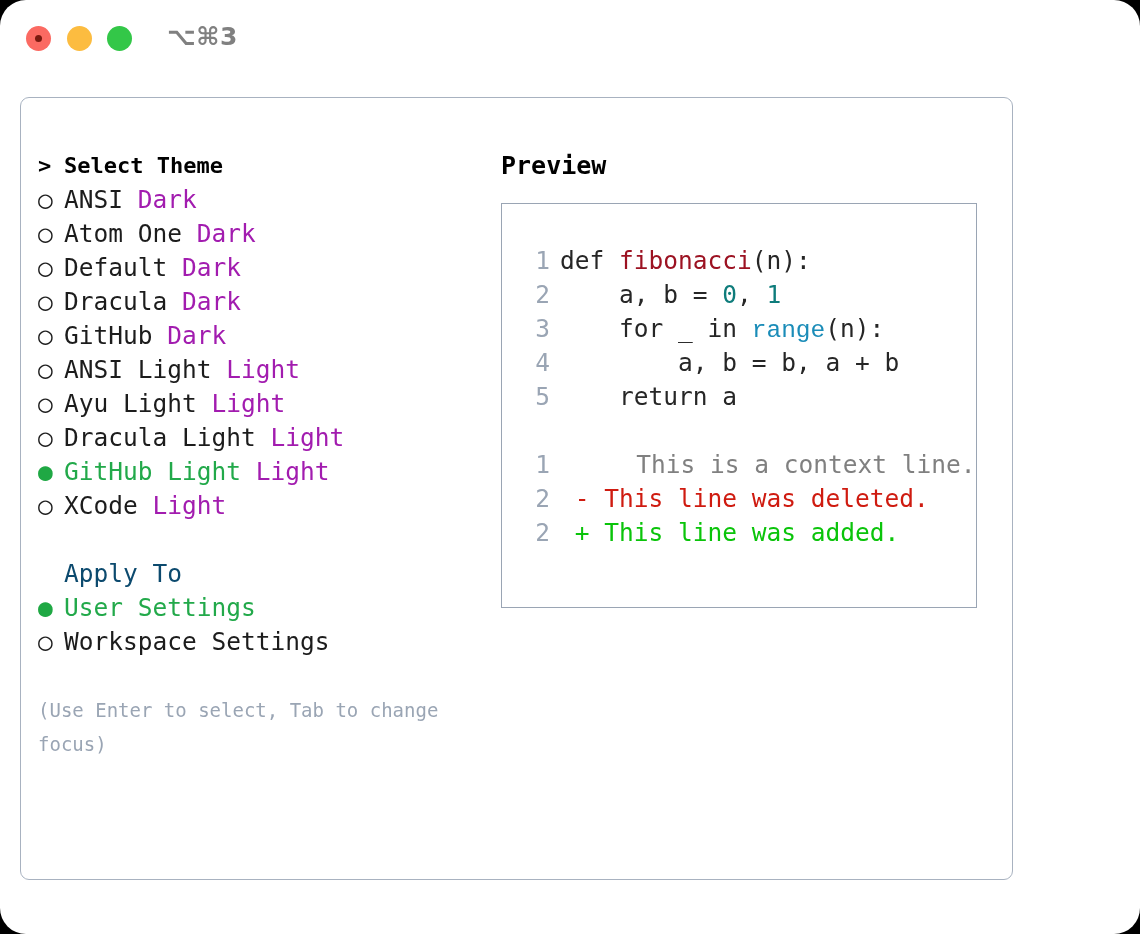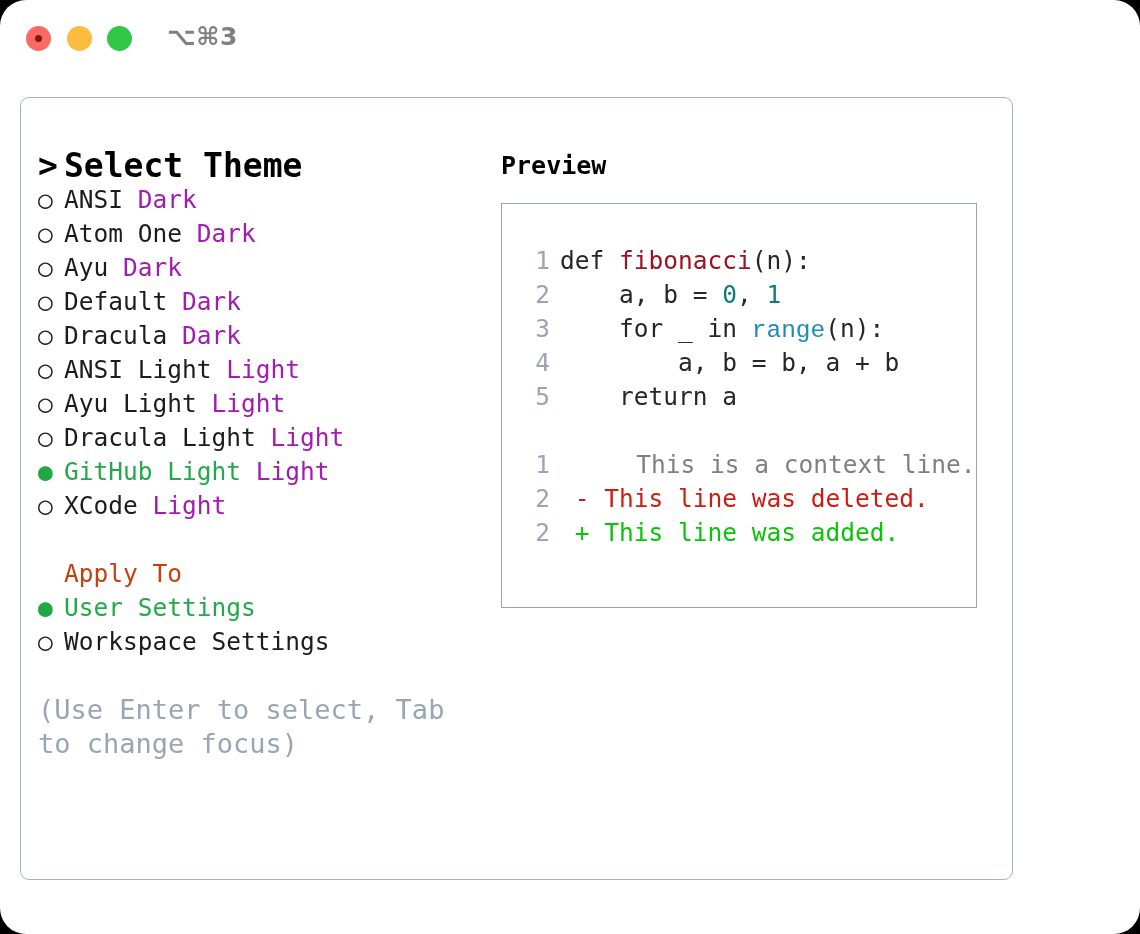--- a/index.html
+++ b/index.html
@@ -89,46 +89,46 @@
     white-space: nowrap;
     color: #1c1c1c;
   }
   .row .marker {
     display: inline-block;
     width: 26px;
     text-align: left;
   }
   .header-row {
     font-weight: 700;
-    font-size: 33px;
+    font-size: 22px;
     color: #000000;
   }
   .header-row .marker { font-weight: 700; }
 
   .tag {
     color: #a21caf;
   }
   .sel {
     color: #22a94a;
   }
   .sel .marker { color: #1fa844; }
 
   .section-label {
     height: 34px;
     line-height: 34px;
     font-size: 24.5px;
-    color: #c2410c;
+    color: #0c4a6e;
     padding-left: 26px;
   }
 
   .spacer-lg { height: 34px; }
 
   #hint {
     margin-top: 0;
-    font-size: 27px;
+    font-size: 19px;
     line-height: 34px;
     color: #9aa5b4;
     width: 410px;
     word-spacing: 0px;
   }
 
   
   #right-col {
     position: absolute;
     left: 480px;
@@ -194,23 +194,23 @@
 
     <div id="left-col">
 
       <div class="row header-row">
         <span class="marker">&gt;</span><span>Select Theme</span>
       </div>
 
       <div id="theme-list">
           <div class="row"><span class="marker">○</span><span>ANSI</span><span class="tag" style="white-space: pre;"> Dark</span></div>
           <div class="row"><span class="marker">○</span><span>Atom One</span><span class="tag" style="white-space: pre;"> Dark</span></div>
-          <div class="row"><span class="marker">○</span><span>Ayu</span><span class="tag" style="white-space: pre;"> Dark</span></div>
           <div class="row"><span class="marker">○</span><span>Default</span><span class="tag" style="white-space: pre;"> Dark</span></div>
           <div class="row"><span class="marker">○</span><span>Dracula</span><span class="tag" style="white-space: pre;"> Dark</span></div>
+          <div class="row"><span class="marker">○</span><span>GitHub</span><span class="tag" style="white-space: pre;"> Dark</span></div>
           <div class="row"><span class="marker">○</span><span>ANSI Light</span><span class="tag" style="white-space: pre;"> Light</span></div>
           <div class="row"><span class="marker">○</span><span>Ayu Light</span><span class="tag" style="white-space: pre;"> Light</span></div>
           <div class="row"><span class="marker">○</span><span>Dracula Light</span><span class="tag" style="white-space: pre;"> Light</span></div>
           <div class="row sel"><span class="marker">●</span><span>GitHub Light</span><span class="tag" style="white-space: pre;"> Light</span></div>
           <div class="row"><span class="marker">○</span><span>XCode</span><span class="tag" style="white-space: pre;"> Light</span></div>
         </div>
 
       <div class="spacer-lg"></div>
 
       <div class="section-label">Apply To</div>

